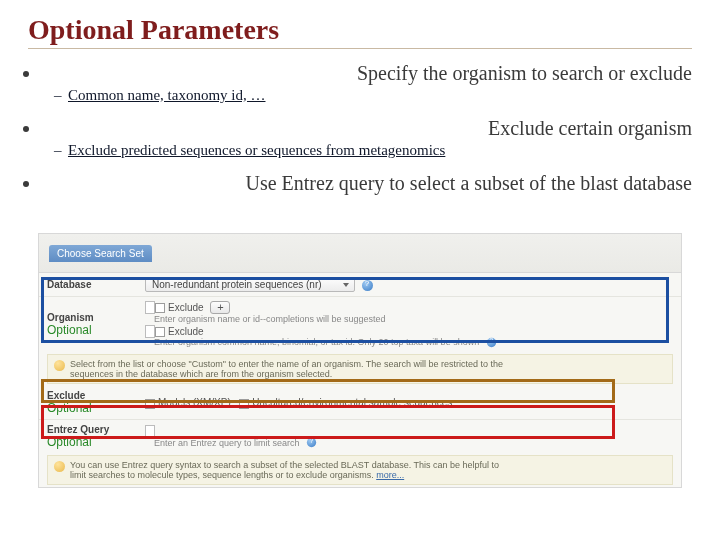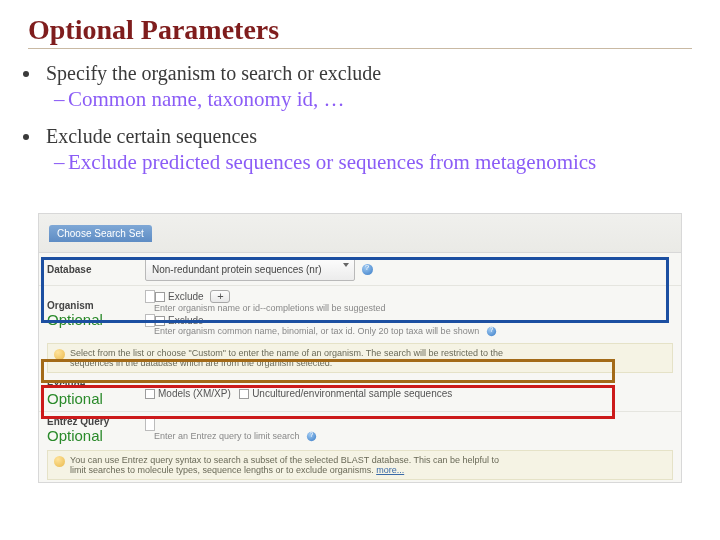--- a/index.html
+++ b/index.html
@@ -19,36 +19,37 @@
     font-size: 28px;
     color: #7f1d1d;
     margin: 4px 0 2px 0;
   }
   .rule {
     height: 1px;
     background: #c9b9a3;
     margin: 0 0 8px 0;
     width: 100%;
   }
-  ul.top { margin: 13px 0 0 14px; padding: 0; }
+  ul.top { margin: 13px 0 0 14px; padding: 0; text-align: right; }
   ul.top > li {
     font-size: 20px;
     color: #3a3a3a;
     margin: 2px 0;
     list-style: disc;
     padding-left: 4px;
   }
   ul.sub { margin: 0 0 4px 26px; padding: 0; }
   ul.sub > li {
-    font-size: 21px;
-    color: #8b5cf6;
+    font-size: 15px;
+    color: #0f172a;
     list-style: none;
     position: relative;
     padding-left: 14px;
     margin: 2px 0;
+    text-decoration: underline;
   }
   ul.sub > li::before {
     content: "–";
     position: absolute;
     left: 0;
   }
 
   
   .panel {
     margin: 38px 10px 0 10px;
@@ -85,30 +86,30 @@
   .lbl {
     width: 90px;
     flex: 0 0 90px;
     font-weight: 700;
     color: #444;
   }
   .optional {
     display: block;
     font-weight: 400;
     color: #2a8a2a;
-    font-size: 15px;
+    font-size: 12px;
   }
   .body { flex: 1; }
   .dropdown {
     display: inline-flex;
     align-items: center;
     background: linear-gradient(#fdfdfd,#ececec);
     border: 1px solid #b9b9b9;
     border-radius: 2px;
-    height: 24px;
+    height: 15px;
     padding: 0 14px 0 6px;
     font-size: 10px;
     color: #444;
     min-width: 210px;
     position: relative;
   }
   .dropdown::after {
     content: "";
     position: absolute;
     right: 5px; top: 5px;
@@ -192,24 +193,27 @@
   <h1>Optional Parameters</h1>
   <div class="rule"></div>
 
   <ul class="top">
     <li>Specify the organism to search or exclude</li>
   </ul>
   <ul class="sub">
     <li>Common name, taxonomy id, …</li>
   </ul>
   <ul class="top">
-    <li>Exclude certain sequences</li>
+    <li>Exclude certain organism</li>
   </ul>
   <ul class="sub">
     <li>Exclude predicted sequences or sequences from metagenomics</li>
+  </ul>
+  <ul class="top">
+    <li>Use Entrez query to select a subset of the blast database</li>
   </ul>
 
   <div class="panel">
     <div class="tabbar">
       <div class="tab">Choose Search Set</div>
     </div>
 
     <div class="row">
       <div class="lbl">Database</div>
       <div class="body">

